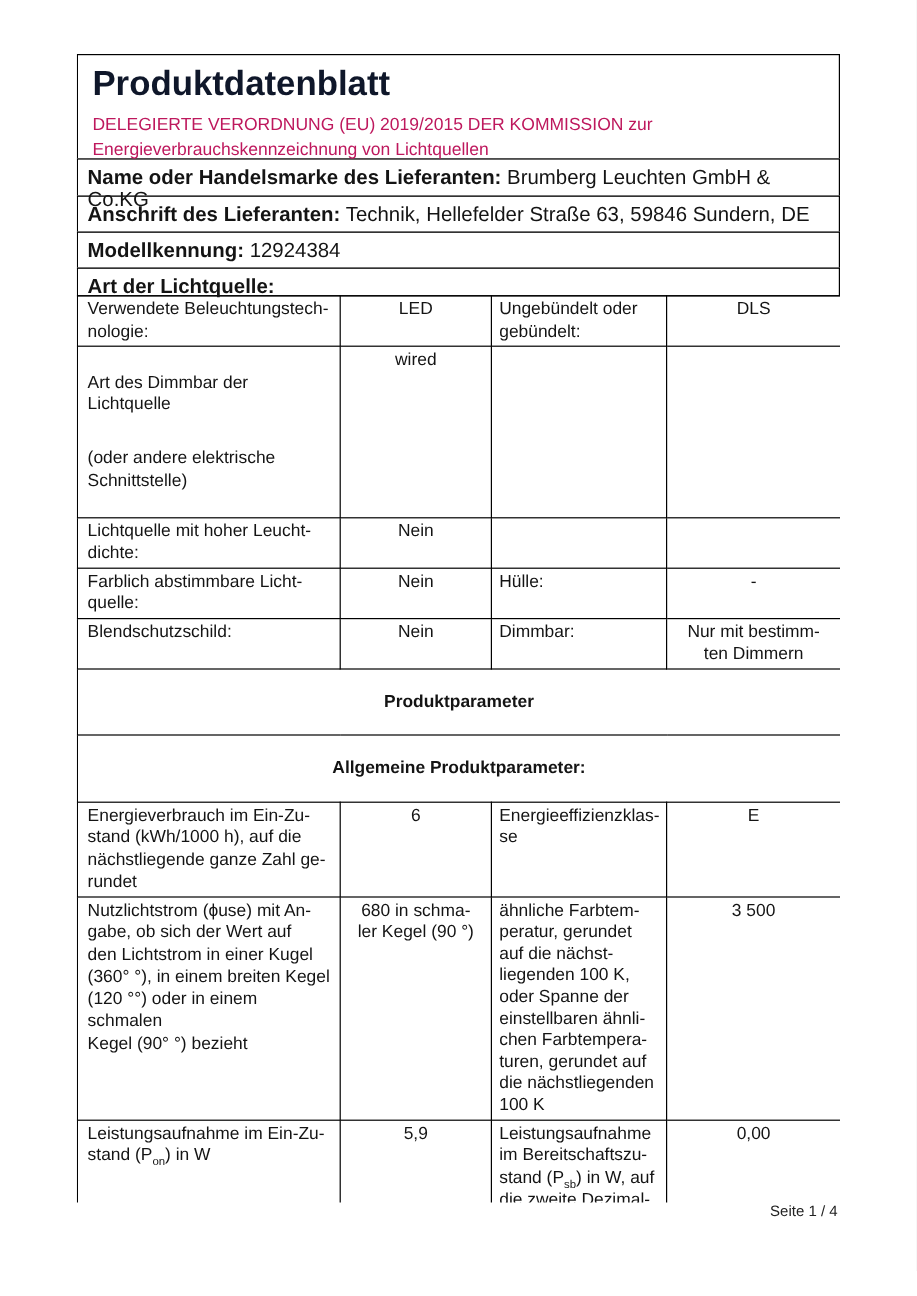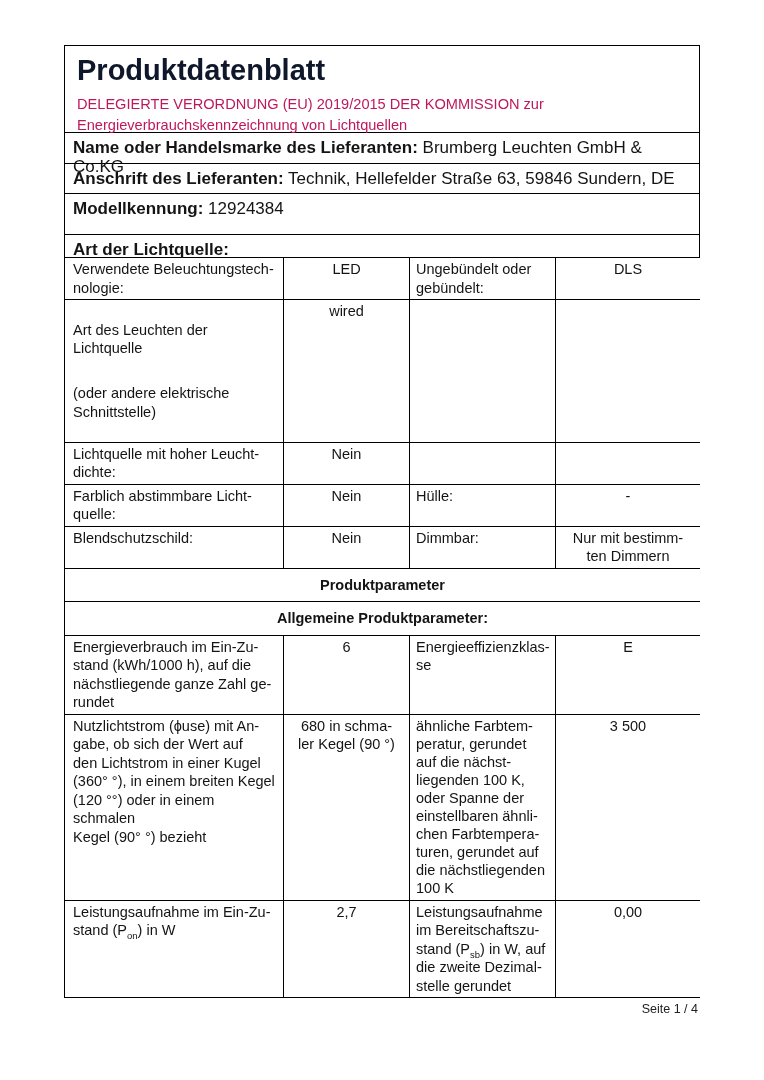--- a/index.html
+++ b/index.html
@@ -69,21 +69,21 @@
   .ptable col.c1 { width: 219px; }
   .ptable col.c2 { width: 126px; }
   .ptable col.c3 { width: 146px; }
   .ptable col.c4 { width: 145px; }
   .ptable td.param { text-align: left; padding-left: 8px; }
   .ptable td.pcol3 { padding-left: 6px; }
   .ptable td.val { text-align: center; }
   .ptable td.sechdr {
     text-align: center;
     font-weight: bold;
-    padding: 7px 6px;
+    padding: 18px 6px;
   }
   .ptable td .para2 { margin-top: 8px; }
   .ptable td.lh-tight { line-height: 18px; }
   sub {
     font-size: 9.5px;
     line-height: 0;
   }
   .footer {
     position: absolute;
     top: 1002px;
@@ -111,21 +111,21 @@
     <div class="box info-row" style="height:32px">
       <span class="lbl">Name oder Handelsmarke des Lieferanten:</span>
       <span class="val">Brumberg Leuchten GmbH &amp; Co.KG</span>
     </div>
 
     <div class="box info-row" style="height:31px">
       <span class="lbl">Anschrift des Lieferanten:</span>
       <span class="val">Technik, Hellefelder Straße 63, 59846 Sundern, DE</span>
     </div>
 
-    <div class="box info-row" style="height:42px">
+    <div class="box info-row" style="height:31px">
       <span class="lbl">Modellkennung:</span>
       <span class="val">12924384</span>
     </div>
 
     <div class="box info-row" style="height:24px">
       <span class="lbl">Art der Lichtquelle:</span>
       <span class="val"></span>
     </div>
 
     <table class="ptable">
@@ -139,21 +139,21 @@
         <tr style="height:42px">
           <td class="param">Verwendete Beleuchtungstech-
 nologie:</td>
           <td class="val">LED</td>
           <td class="param pcol3">Ungebündelt oder
 gebündelt:</td>
           <td class="val">DLS</td>
         </tr>
         <tr style="height:64px">
           <td class="param">
-            <div>Art des Leuchten der Lichtquelle</div>
+            <div>Art des Dimmbar der Lichtquelle</div>
             <div class="para2">(oder andere elektrische
 Schnittstelle)</div>
           </td>
           <td class="val">wired</td>
           <td class="param pcol3"></td>
           <td class="val"></td>
         </tr>
         <tr style="height:40px">
           <td class="param">Lichtquelle mit hoher Leucht-
 dichte:</td>
@@ -210,21 +210,21 @@
 einstellbaren ähnli-
 chen Farbtempera-
 turen, gerundet auf
 die nächstliegenden
 100 K</td>
           <td class="val">3 500</td>
         </tr>
         <tr style="height:97px">
           <td class="param"><span>Leistungsaufnahme im Ein-Zu-
 stand (P</span><sub>on</sub><span>) in W</span></td>
-          <td class="val">2,7</td>
+          <td class="val">5,9</td>
           <td class="param pcol3"><span>Leistungsaufnahme
 im Bereitschaftszu-
 stand (P</span><sub>sb</sub><span>) in W, auf
 die zweite Dezimal-
 stelle gerundet</span></td>
           <td class="val">0,00</td>
         </tr>
 
       </tbody>
     </table>

